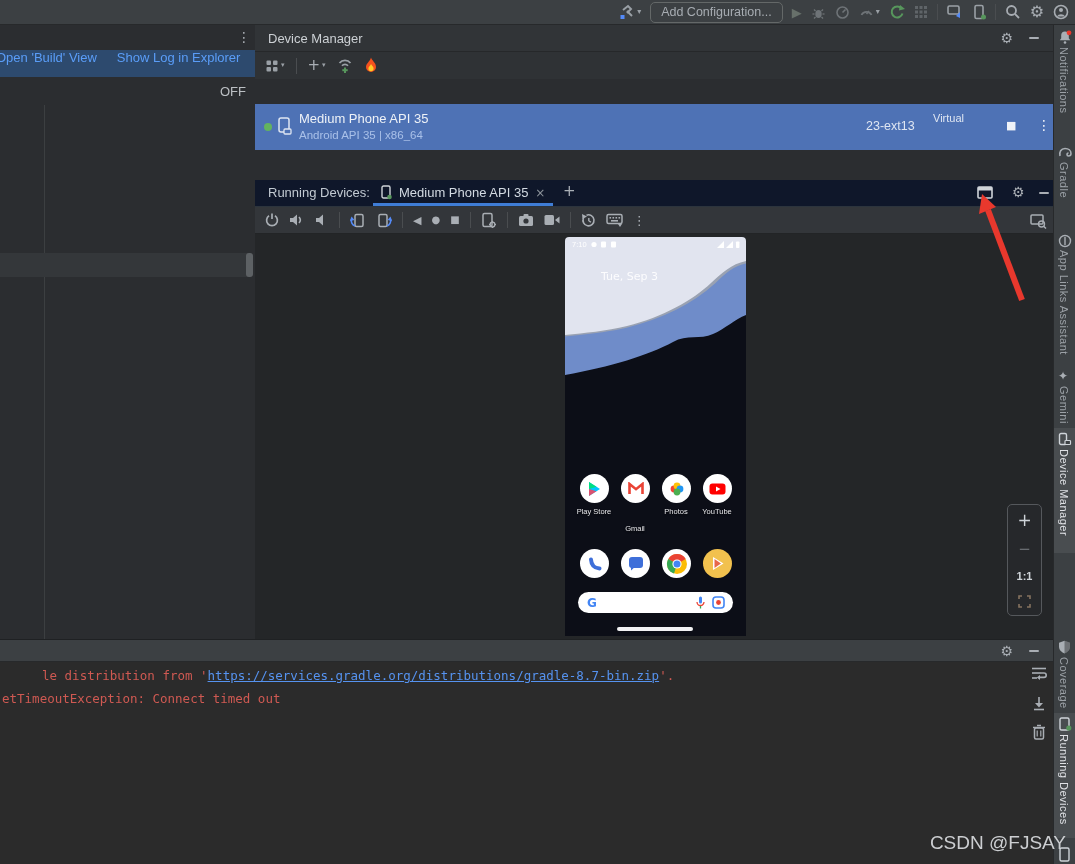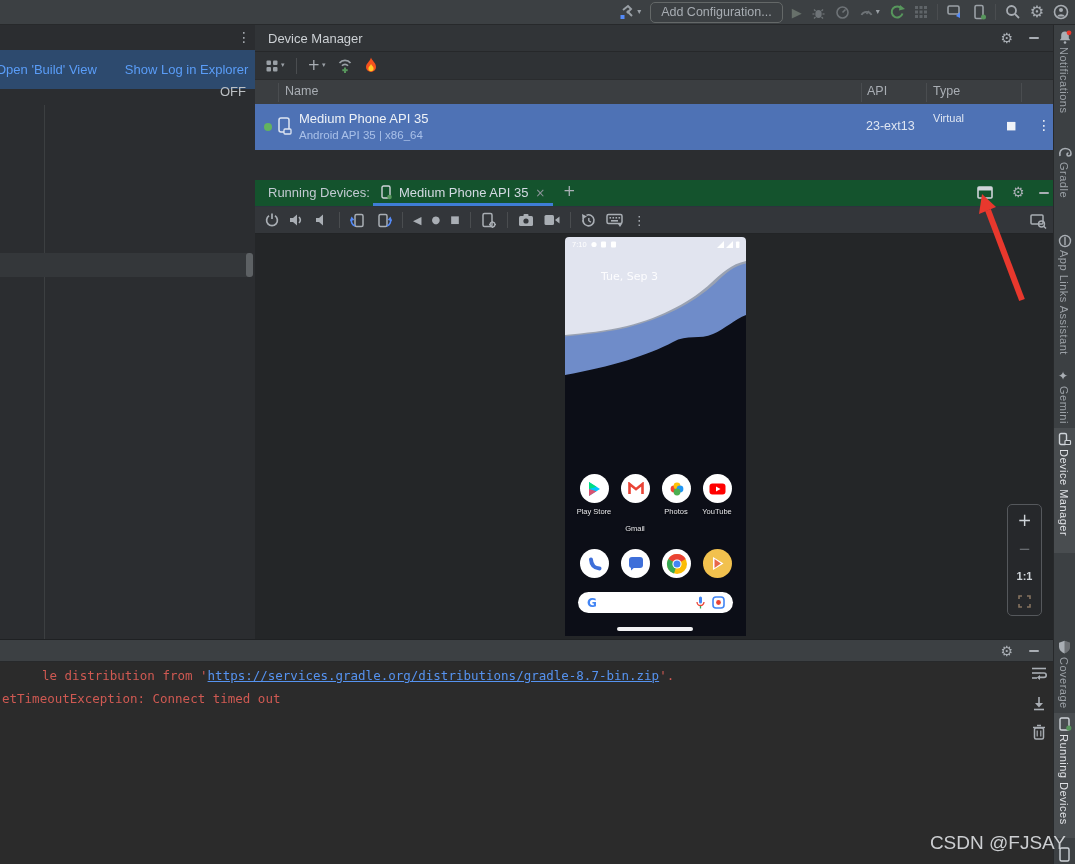--- a/index.html
+++ b/index.html
@@ -12,38 +12,38 @@
   .minline{width:10px;height:2px;background:#a9aeb4;border-radius:1px;}
   .sep-v{width:1px;height:16px;background:#4a4d50;}
   
   #main-toolbar{left:0;top:0;width:1075px;height:25px;background:#3c4043;border-bottom:1px solid #27292b;
     display:flex;align-items:center;justify-content:flex-end;gap:9px;padding-right:6px;box-sizing:border-box;}
   .tb-btn{display:flex;align-items:center;gap:2px;}
   #add-config{border:1px solid #646868;border-radius:5px;height:19px;display:flex;align-items:center;
     padding:0 10px;color:#a7acb2;font-size:12.5px;}
   
   #left-panel{left:0;top:25px;width:255px;height:614px;background:#2b2d30;border-right:1px solid #1f2123;}
-  #left-blue-bar{left:0;top:25px;width:255px;height:39px;background:#2d4a6e;display:flex;align-items:center;
-    gap:28px;overflow:hidden;}
+  #left-blue-bar{left:0;top:25px;width:255px;height:27px;background:#2d4a6e;display:flex;
+    gap:20px;overflow:hidden;}
   #left-blue-bar a{color:#5a9df8;text-decoration:none;font-size:13px;white-space:nowrap;}
   .vline{width:1px;background:#3c3f41;}
   
   #dm-panel{left:255px;top:25px;width:798px;height:614px;background:#2b2d30;}
   .panel-header{position:absolute;left:0;top:0;width:798px;height:26px;background:#313437;
     border-bottom:1px solid #26282a;display:flex;align-items:center;}
   .hdr-title{margin-left:13px;color:#ccd0d4;font-size:13px;}
   .hdr-icons{margin-left:auto;display:flex;align-items:center;gap:16px;margin-right:14px;}
   #dm-toolbar{position:absolute;left:0;top:27px;width:798px;height:27px;background:#2f3235;
     display:flex;align-items:center;gap:11px;padding-left:10px;box-sizing:border-box;}
   #dm-table-head{position:absolute;left:0;top:54px;width:798px;height:25px;background:#3b3e41;
     border-top:1px solid #2a2c2e;border-bottom:1px solid #2a2c2e;color:#a9aeb4;font-size:12.5px;}
   .colsep{position:absolute;top:3px;width:1px;height:19px;background:#4a4d50;}
   #dm-row{position:absolute;left:0;top:79px;width:798px;height:46px;background:#4e72b5;color:#eef2f7;}
   
-  #rd-header{position:absolute;left:0;top:155px;width:798px;height:26px;background:#14532d;
+  #rd-header{position:absolute;left:0;top:155px;width:798px;height:26px;background:#0f172a;
     border-bottom:1px solid #2c343d;}
   #rd-tab{position:absolute;left:118px;top:0;height:25px;display:flex;align-items:center;gap:7px;
     padding:0 8px;color:#d3dae2;}
   #rd-tab .underline{position:absolute;left:0;bottom:-1px;width:100%;height:3px;background:#3f7dd6;}
   #rd-toolbar{position:absolute;left:0;top:182px;width:798px;height:27px;background:#33363a;
     border-bottom:1px solid #222426;display:flex;align-items:center;gap:10px;padding-left:10px;box-sizing:border-box;}
   #emu-area{position:absolute;left:0;top:209px;width:798px;height:405px;background:#242628;overflow:hidden;}
   
   #phone{position:absolute;left:310px;top:3px;width:181px;height:399px;background:#0c0e17;
     border-radius:4px 4px 0 0;overflow:hidden;}
@@ -203,29 +203,20 @@
             <line x1="8" y1="10.5" x2="8" y2="16"></line>
             <line x1="5.3" y1="13.2" x2="10.7" y2="13.2"></line>
           </g>
         </svg>
       <svg width="14" height="17" viewBox="0 0 14 17">
         <path d="M7 0.5 C8 4 12 5.5 12 10 a5 5 0 1 1 -10 0 C2 6.5 6 4.5 7 0.5 Z" fill="#f4511e"></path>
         <path d="M7 7 C8 9 9.6 9.4 9.6 11.6 a2.6 2.6 0 1 1 -5.2 0 C4.4 9.6 6.4 9.2 7 7 Z" fill="#ffca28"></path>
         </svg>
     </div>
 
-    <div id="dm-table-head">
-      <span class="abs" style="left:30px;top:4px;">Name</span>
-      <span class="abs" style="left:612px;top:4px;">API</span>
-      <span class="abs" style="left:678px;top:4px;">Type</span>
-      <span class="colsep" style="left:23px;"></span>
-      <span class="colsep" style="left:606px;"></span>
-      <span class="colsep" style="left:671px;"></span>
-      <span class="colsep" style="left:766px;"></span>
-    </div>
 
     <div id="dm-row">
       <span class="abs" style="left:9px;top:19px;width:8px;height:8px;border-radius:50%;background:#63b35f;"></span>
       <svg class="abs" style="left:23px;top:13px;" width="14" height="19" viewBox="0 0 14 19">
         <rect x="1" y="1" width="10" height="14" rx="2" fill="none" stroke="#dfe6f2" stroke-width="1.5"></rect>
         <rect x="6" y="12" width="7" height="5" rx="1" fill="#4e72b5" stroke="#dfe6f2" stroke-width="1.3"></rect>
         </svg>
       <span class="abs" style="left:44px;top:7px;font-size:13px;">Medium Phone API 35</span>
       <span class="abs" style="left:44px;top:25px;font-size:11.5px;color:#a9c0e8;">Android API 35 | x86_64</span>
       <span class="abs" style="left:611px;top:15px;font-size:12.5px;color:#dfe6f2;">23-ext13</span>

